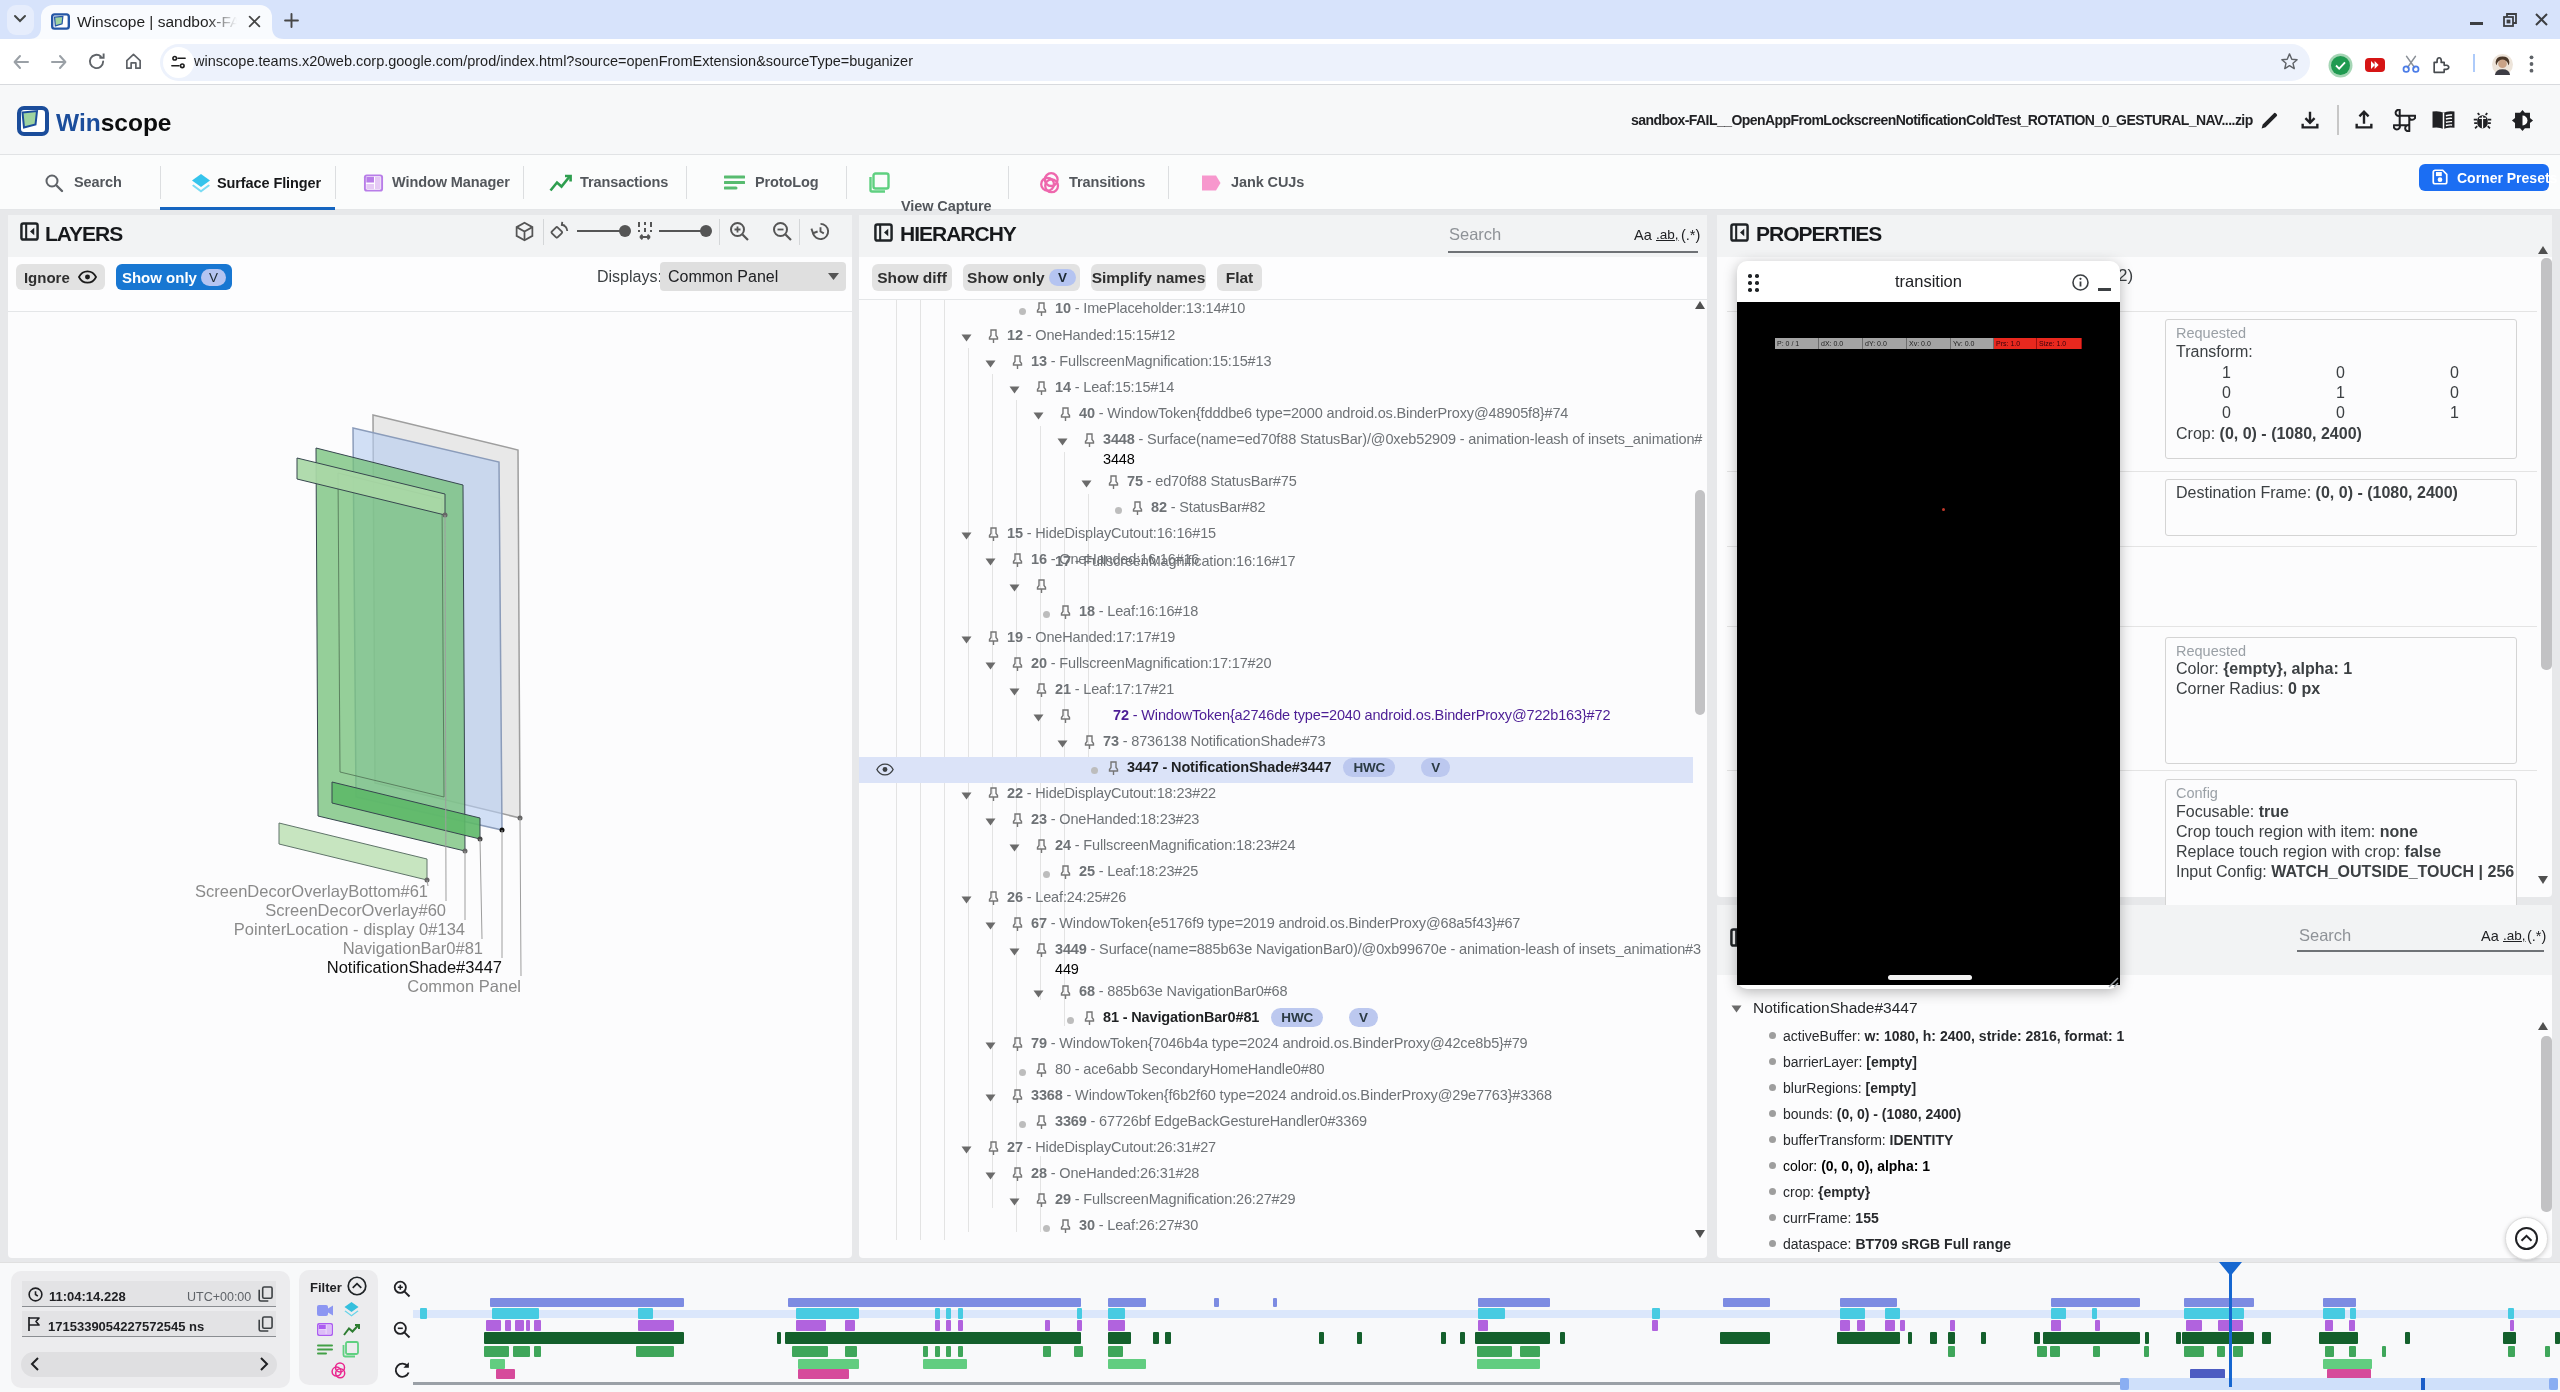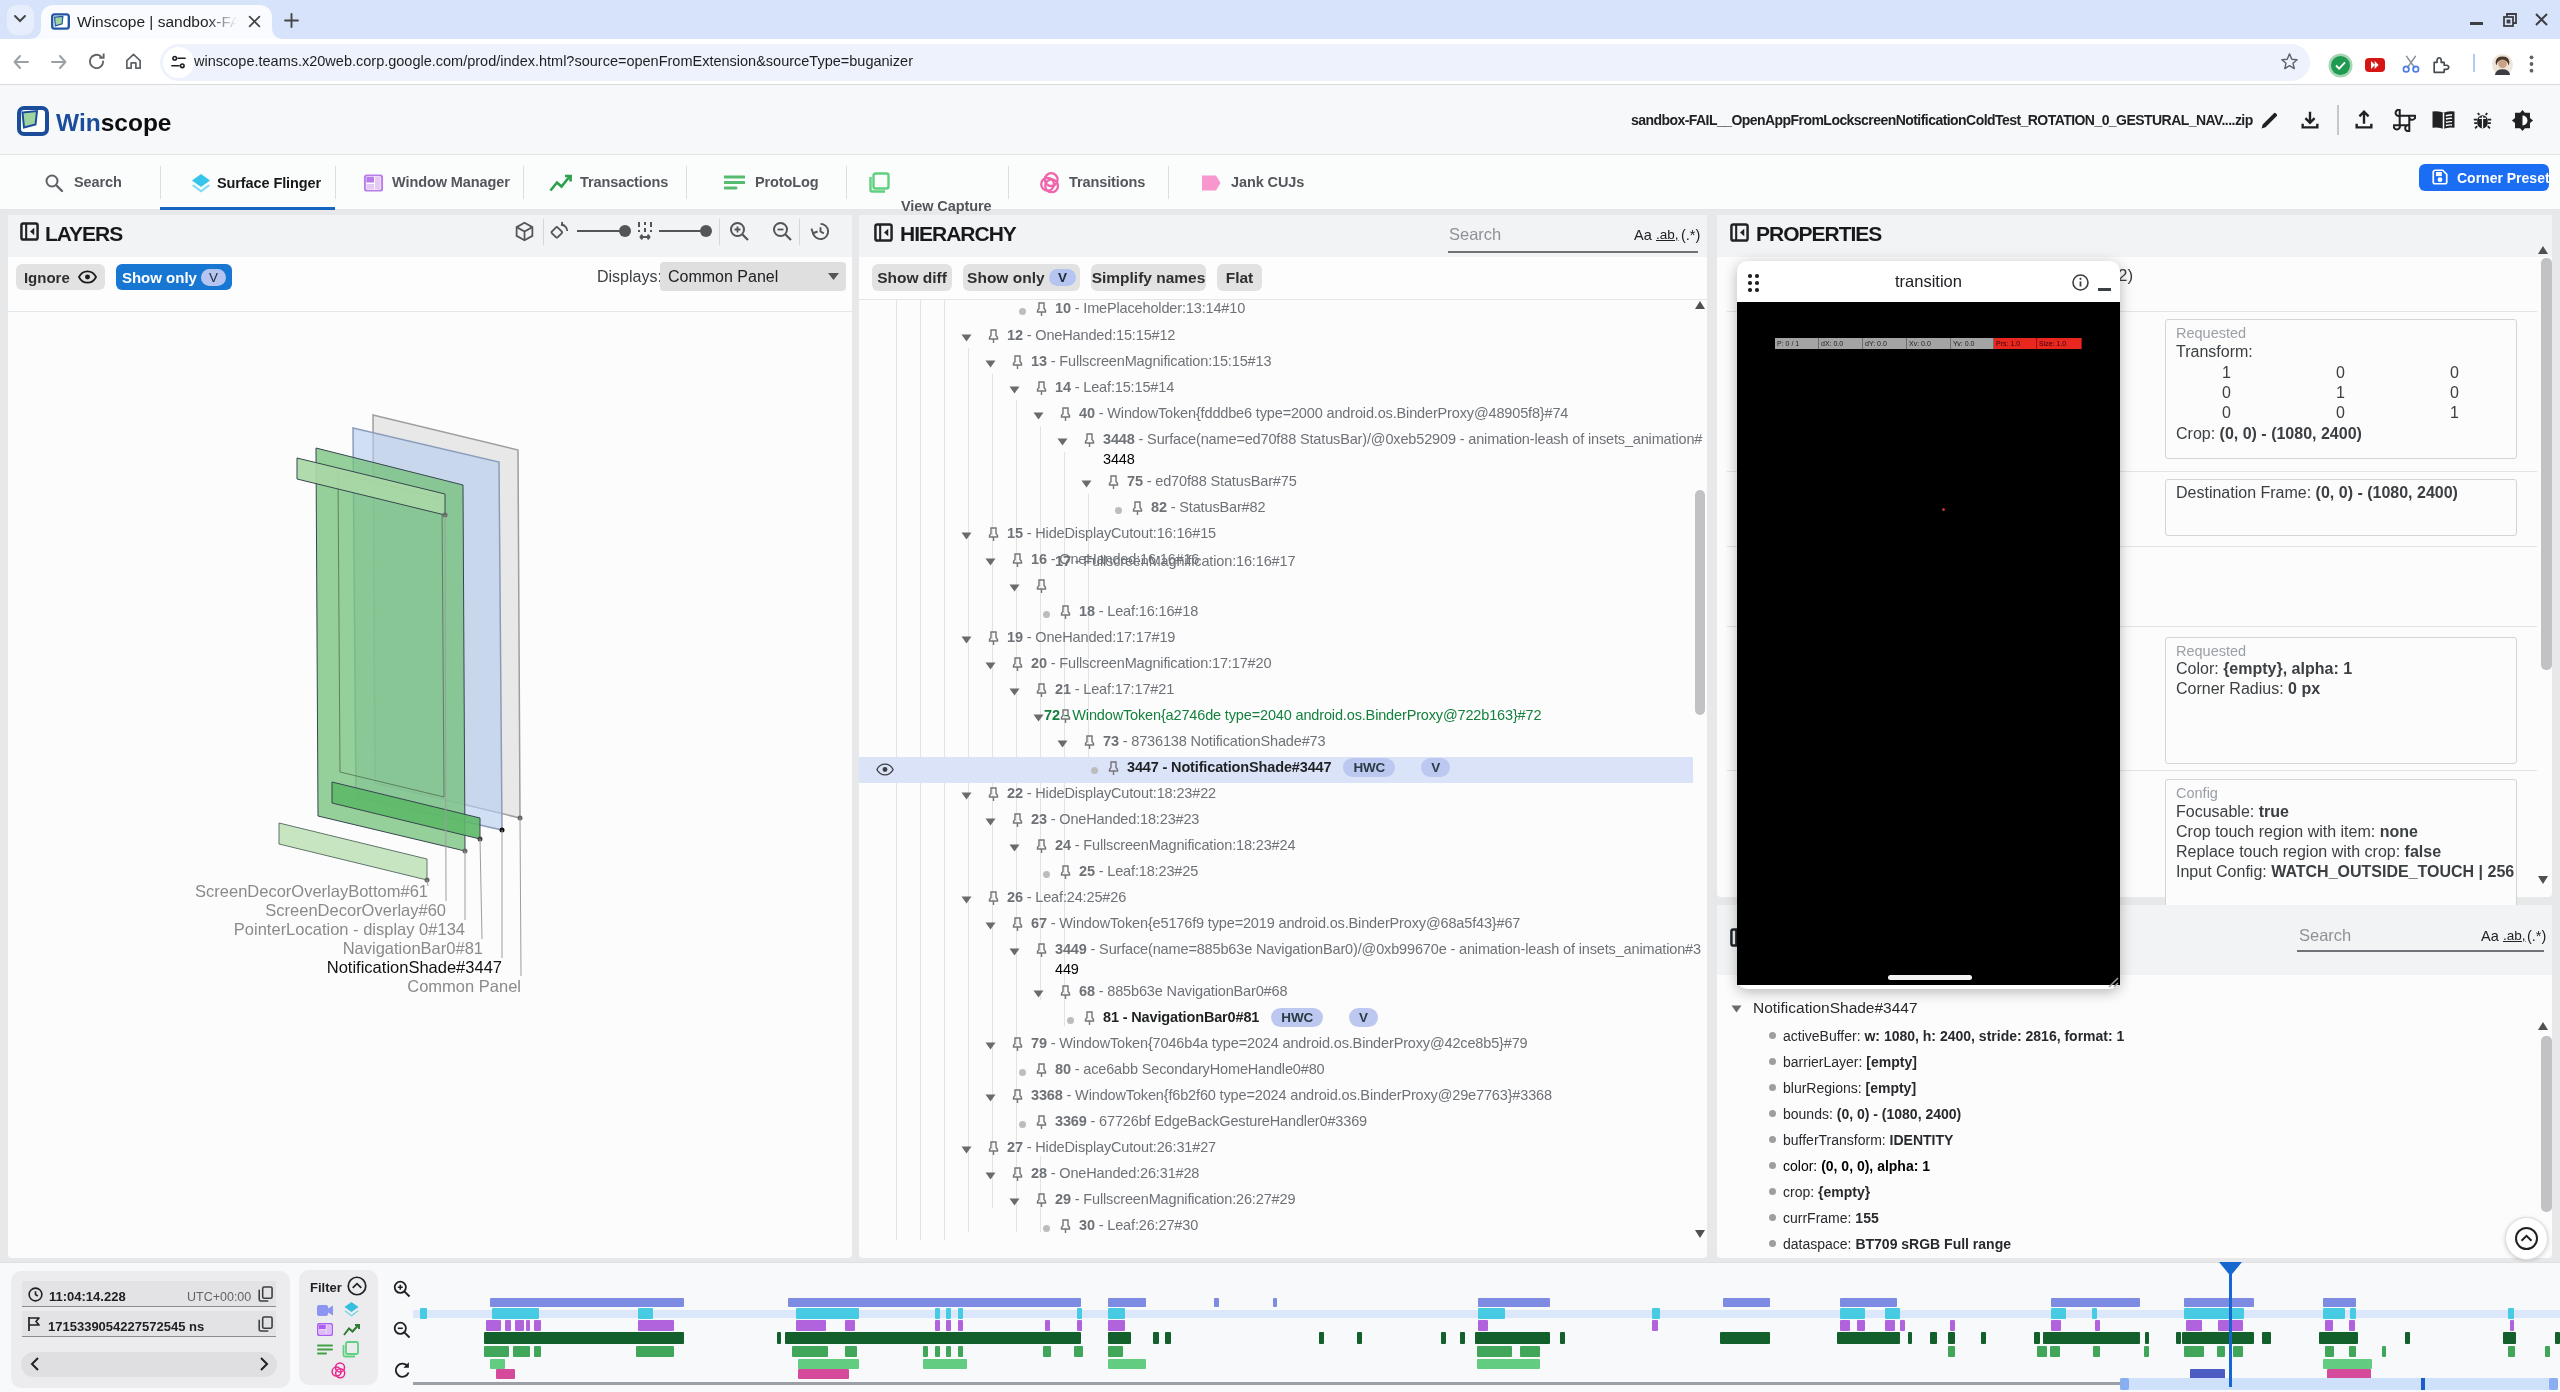--- a/index.html
+++ b/index.html
@@ -468,21 +468,21 @@
 <div class="t" style="left:1055px;top:681px;font-size:14.5px;letter-spacing:-0.15px;color:#6e7276;"><span style="font-weight:700;">21</span> - Leaf:17:17#21</div>
 <svg class="ico" style="left:1033px;top:714px" width="11" height="8" viewBox="0 0 11 8">
     <path d="M0.5 0.5 H10.5 L5.5 7.5 Z" fill="#6b6b6b"></path>
   </svg>
 <div class="abs" style="left:1059px;top:709px;">
     <svg width="13" height="15" viewBox="0 0 13 15" style="vertical-align:-2px">
       <path d="M4 1 H9 V6.5 L10.5 8.5 V10 H2.5 V8.5 L4 6.5 Z" fill="none" stroke="#757575" stroke-width="1.4"></path>
       <path d="M6.5 10 V14" stroke="#757575" stroke-width="1.4"></path>
     </svg>
   </div>
-<div class="t" style="left:1044px;top:707px;font-size:14.5px;letter-spacing:-0.15px;color:#15803d;text-align:right;"><span style="font-weight:700;">72</span> - WindowToken{a2746de type=2040 android.os.BinderProxy@722b163}#72</div>
+<div class="t" style="left:1113px;top:707px;font-size:14.5px;letter-spacing:-0.15px;color:#4c1d95;text-align:right;"><span style="font-weight:700;">72</span> - WindowToken{a2746de type=2040 android.os.BinderProxy@722b163}#72</div>
 <svg class="ico" style="left:1057px;top:740px" width="11" height="8" viewBox="0 0 11 8">
     <path d="M0.5 0.5 H10.5 L5.5 7.5 Z" fill="#6b6b6b"></path>
   </svg>
 <div class="abs" style="left:1083px;top:735px;">
     <svg width="13" height="15" viewBox="0 0 13 15" style="vertical-align:-2px">
       <path d="M4 1 H9 V6.5 L10.5 8.5 V10 H2.5 V8.5 L4 6.5 Z" fill="none" stroke="#757575" stroke-width="1.4"></path>
       <path d="M6.5 10 V14" stroke="#757575" stroke-width="1.4"></path>
     </svg>
   </div>
 <div class="t" style="left:1103px;top:733px;font-size:14.5px;letter-spacing:-0.15px;color:#6e7276;"><span style="font-weight:700;">73</span> - 8736138 NotificationShade#73</div>
@@ -596,21 +596,21 @@
     </svg>
   </div>
 <div class="t" style="left:1031px;top:1035px;font-size:14.5px;letter-spacing:-0.15px;color:#6e7276;"><span style="font-weight:700;">79</span> - WindowToken{7046b4a type=2024 android.os.BinderProxy@42ce8b5}#79</div>
 <div class="abs" style="left:1019px;top:1069px;width:7px;height:7px;border-radius:50%;background:#bdbdbd;"></div>
 <div class="abs" style="left:1035px;top:1063px;">
     <svg width="13" height="15" viewBox="0 0 13 15" style="vertical-align:-2px">
       <path d="M4 1 H9 V6.5 L10.5 8.5 V10 H2.5 V8.5 L4 6.5 Z" fill="none" stroke="#757575" stroke-width="1.4"></path>
       <path d="M6.5 10 V14" stroke="#757575" stroke-width="1.4"></path>
     </svg>
   </div>
-<div class="t" style="left:1055px;top:1061px;font-size:14.5px;letter-spacing:-0.15px;color:#6e7276;"><span style="font-weight:700;">80</span> - ace6abb SecondaryHomeHandle0#80</div>
+<div class="t" style="left:1055px;top:1061px;font-size:14.5px;letter-spacing:-0.15px;color:#6e7276;"><span style="font-weight:400;">80</span> - ace6abb SecondaryHomeHandle0#80</div>
 <svg class="ico" style="left:985px;top:1094px" width="11" height="8" viewBox="0 0 11 8">
     <path d="M0.5 0.5 H10.5 L5.5 7.5 Z" fill="#6b6b6b"></path>
   </svg>
 <div class="abs" style="left:1011px;top:1089px;">
     <svg width="13" height="15" viewBox="0 0 13 15" style="vertical-align:-2px">
       <path d="M4 1 H9 V6.5 L10.5 8.5 V10 H2.5 V8.5 L4 6.5 Z" fill="none" stroke="#757575" stroke-width="1.4"></path>
       <path d="M6.5 10 V14" stroke="#757575" stroke-width="1.4"></path>
     </svg>
   </div>
 <div class="t" style="left:1031px;top:1087px;font-size:14.5px;letter-spacing:-0.15px;color:#6e7276;"><span style="font-weight:700;">3368</span> - WindowToken{f6b2f60 type=2024 android.os.BinderProxy@29e7763}#3368</div>

